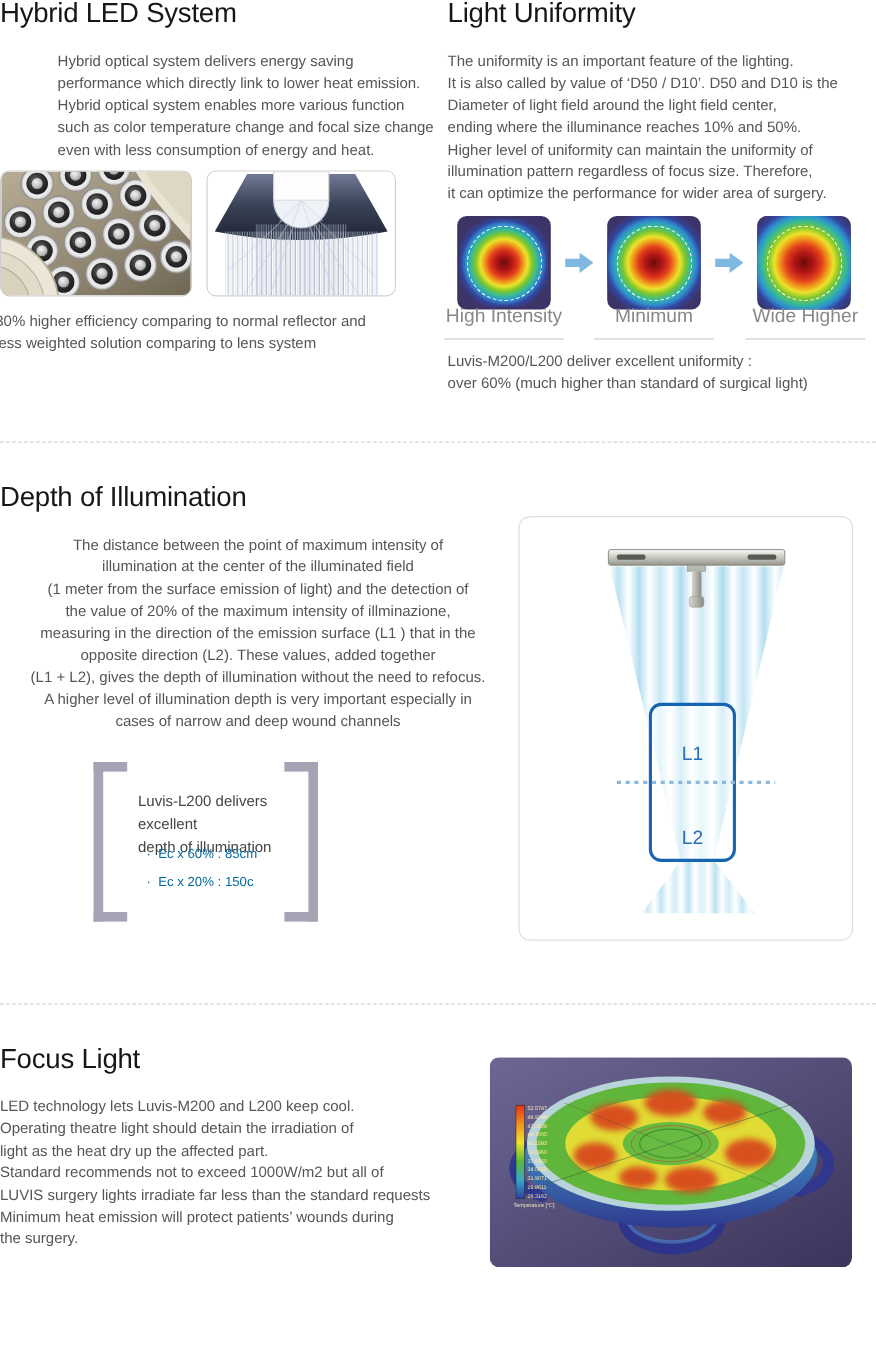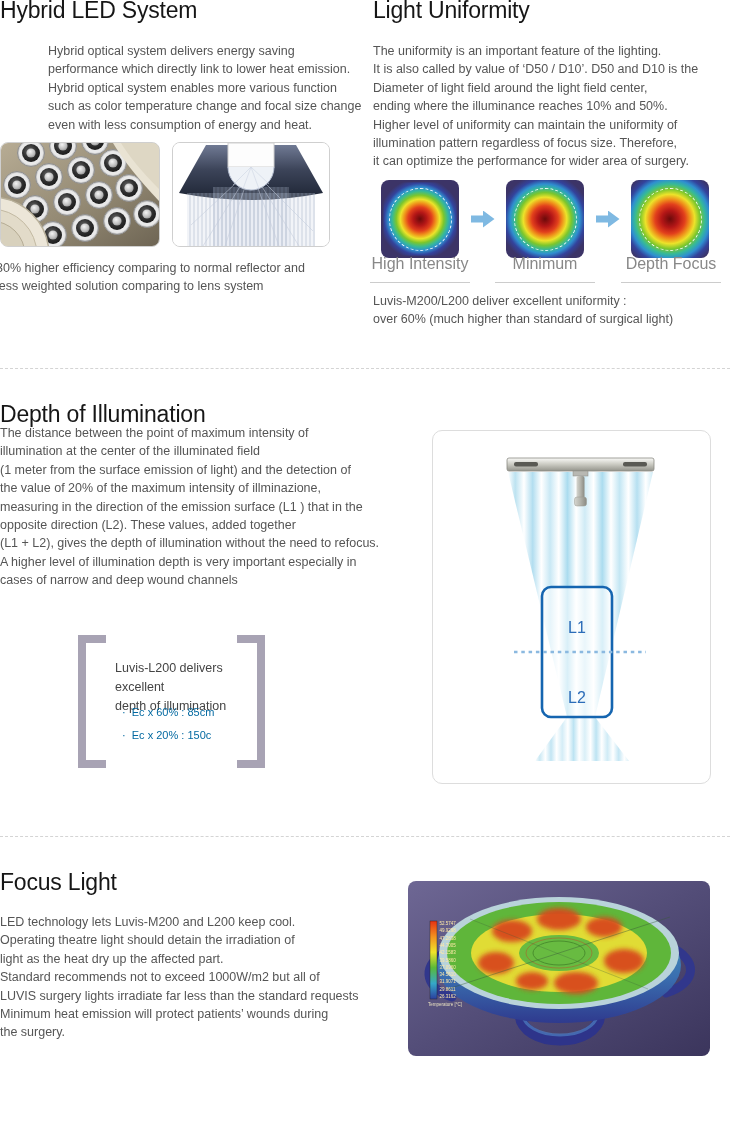--- a/index.html
+++ b/index.html
@@ -167,29 +167,29 @@
       <div class="arrow"></div>
     </div>
     <div class="tile">
       <div class="blob s3"></div>
       <div class="dash-circle"></div>
     </div>
   </div>
 
   <div class="mode-label" style="left:370px;">High Intensity</div>
   <div class="mode-label" style="left:495px;">Minimum</div>
-  <div class="mode-label" style="left:621px;">Depth Focus</div>
+  <div class="mode-label" style="left:621px;">Wide Higher</div>
 
   <div class="caption" style="left:373px;top:292px;width:360px;">Luvis-M200/L200 deliver excellent uniformity :
 over 60% (much higher than standard of surgical light)</div>
 
   <div class="divider" style="top:368px;"></div>
 
   <div class="h1" style="left:0;top:401px;">Depth of Illumination</div>
-  <div class="body-text" style="left:0;top:424px;width:430px;">The distance between the point of maximum intensity of
+  <div class="body-text" style="left:0;top:445px;width:430px;text-align:center;">The distance between the point of maximum intensity of
 illumination at the center of the illuminated field
 (1 meter from the surface emission of light) and the detection of
 the value of 20% of the maximum intensity of illminazione,
 measuring in the direction of the emission surface (L1 ) that in the
 opposite direction (L2). These values, added together
 (L1 + L2), gives the depth of illumination without the need to refocus.
 A higher level of illumination depth is very important especially in
 cases of narrow and deep wound channels</div>
 
   <div class="callout">

